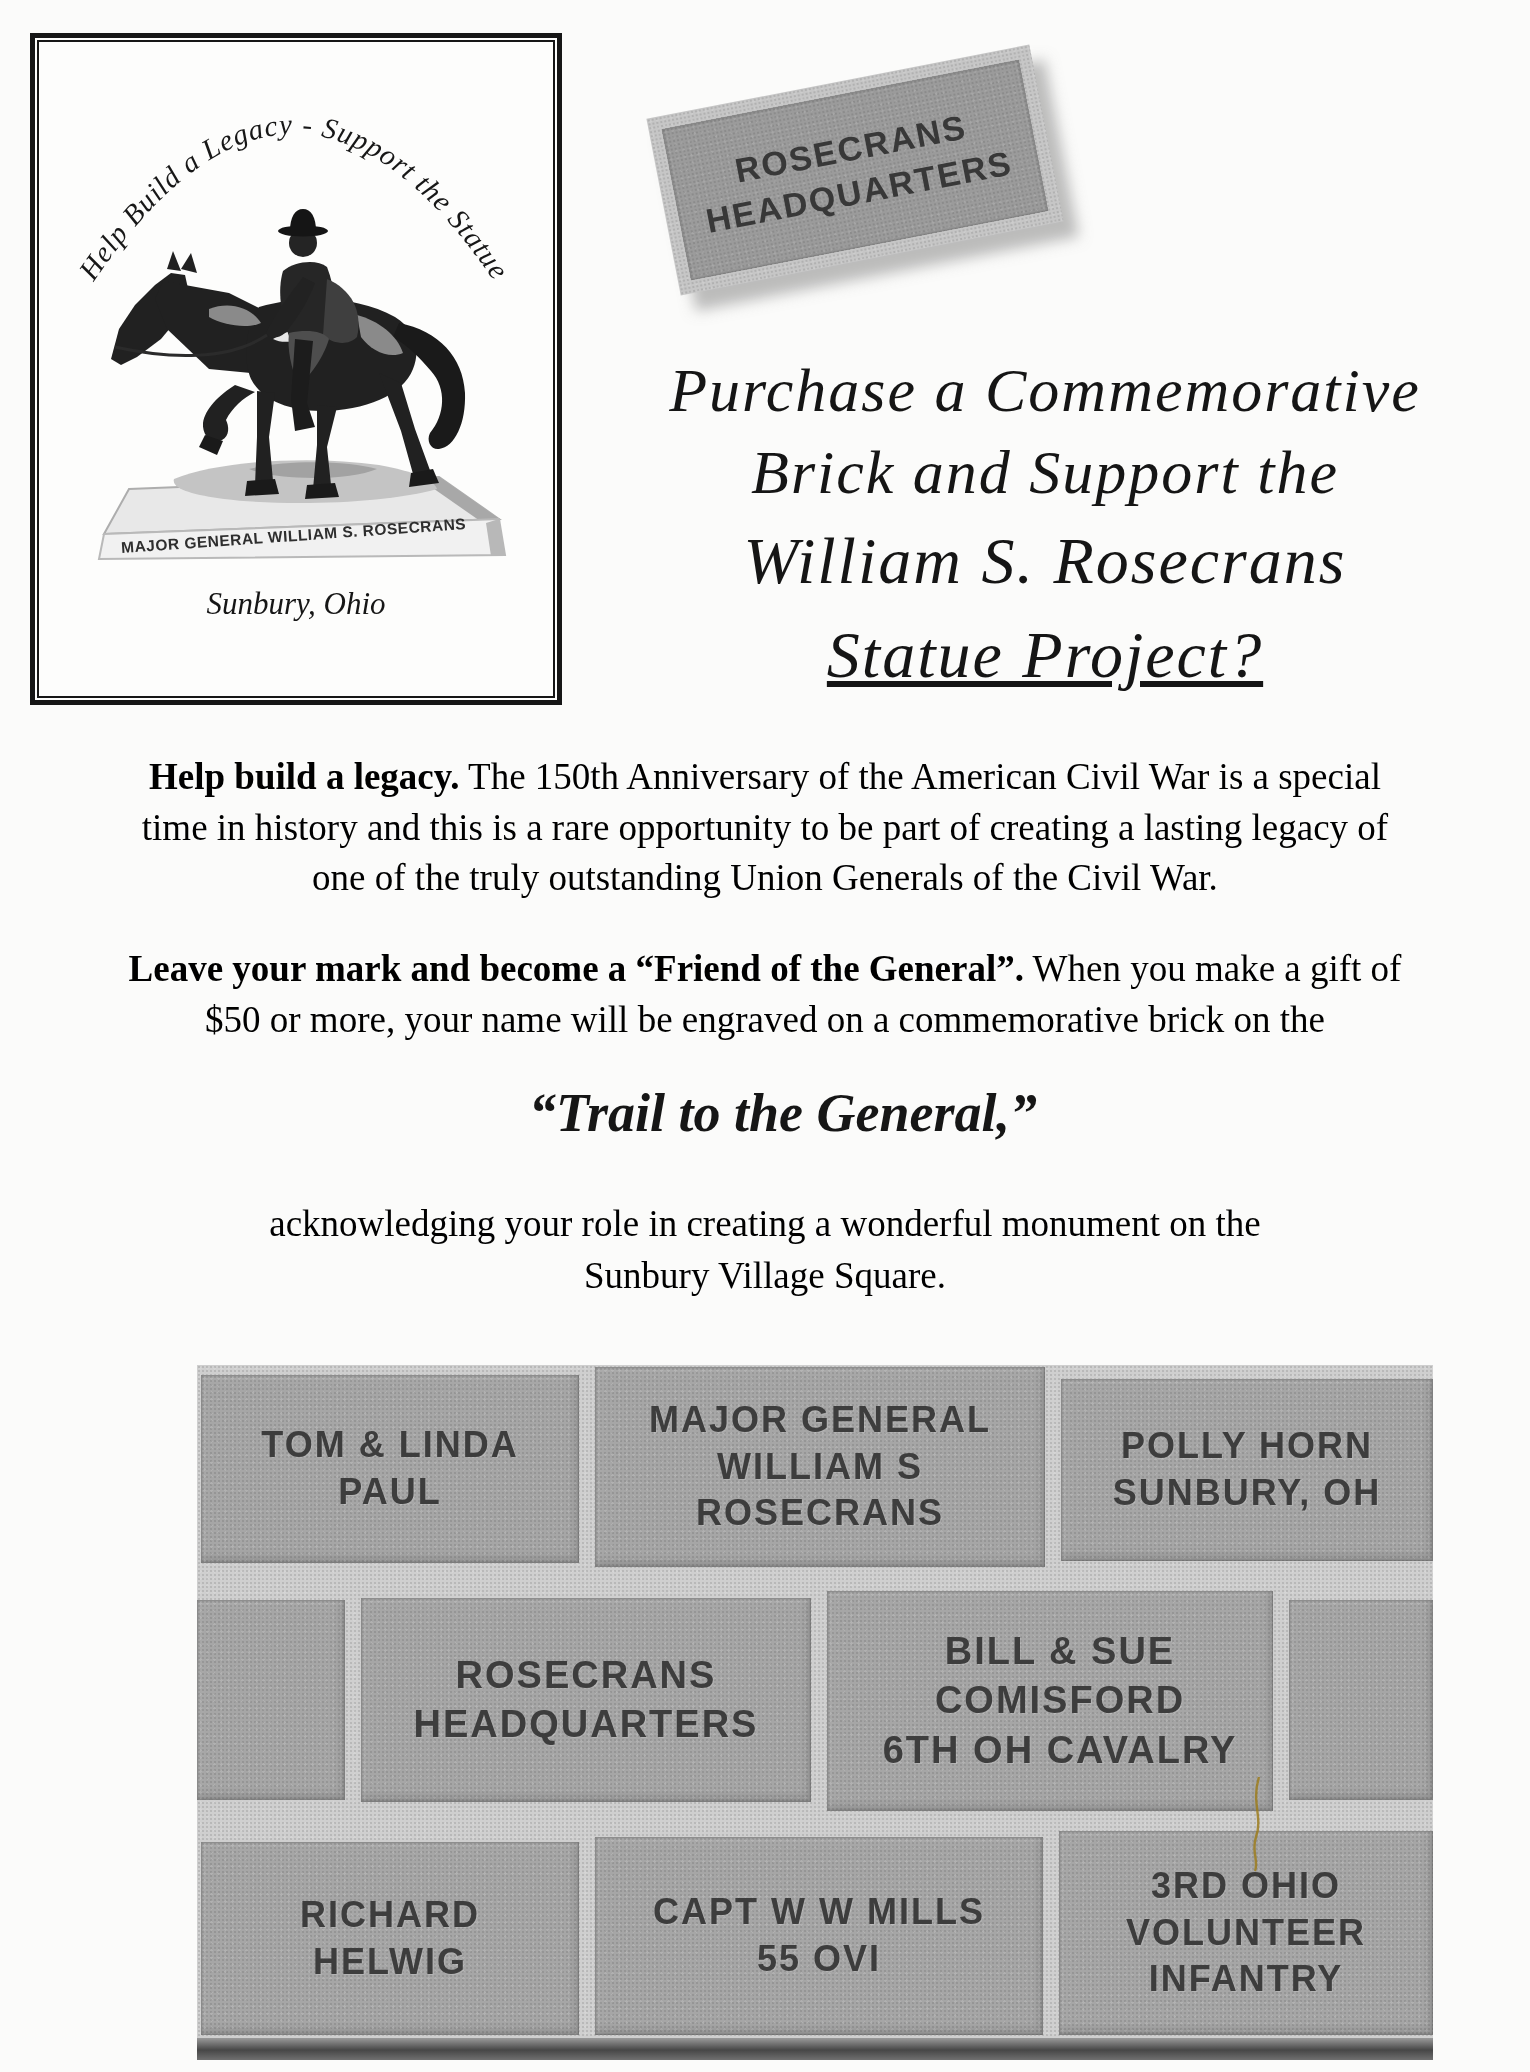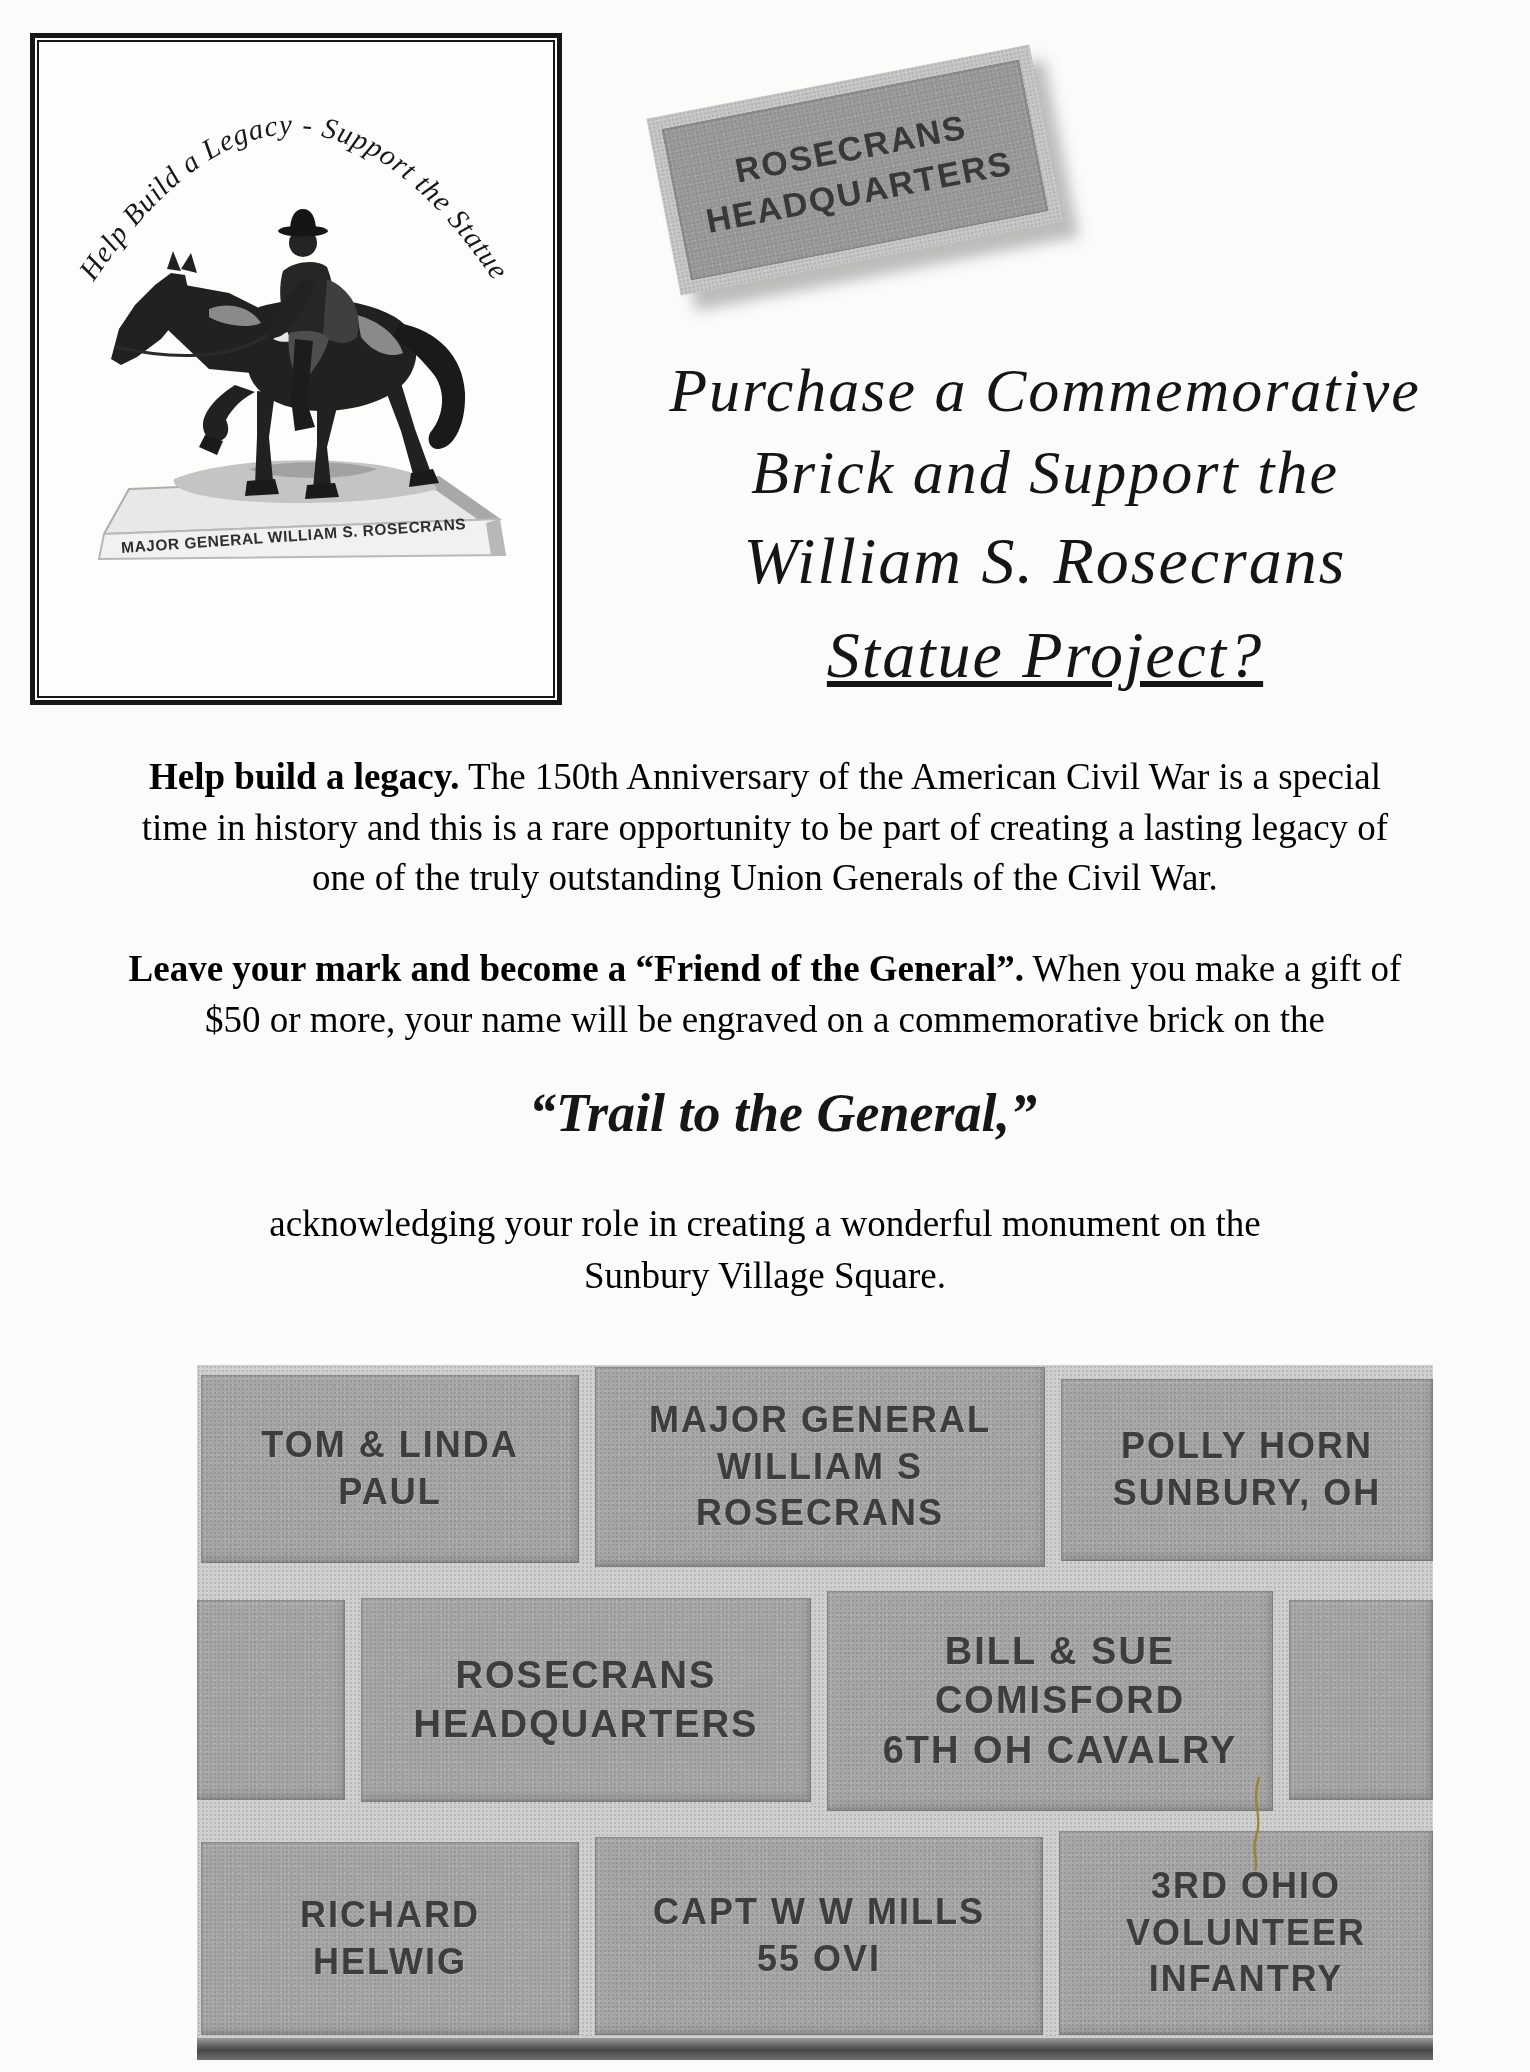--- a/index.html
+++ b/index.html
@@ -144,20 +144,21 @@
       <circle cx="244" cy="54" r="14" fill="#242424"></circle>
       <ellipse cx="244" cy="42" rx="25" ry="5.5" fill="#151515"></ellipse>
       <path d="M231,42 C231,28 236,20 244,20 C252,20 257,28 257,42 Z" fill="#151515"></path>
       <path d="M56,158 C110,170 170,172 208,146" stroke="#2b2b2b" stroke-width="3" fill="none"></path>
 
       <text class="ped-text" x="235" y="352" text-anchor="middle" transform="rotate(-4 235 352)">MAJOR GENERAL WILLIAM S. ROSECRANS</text>
     </g>
   </svg>
 
   <div class="logo-caption">
+    <div class="caption-1">Sunbury, Ohio</div>
   </div>
 </div>
 
 <div class="top-brick speckle">
   <div class="top-brick-face speckle">
     <div class="top-brick-label">ROSECRANS
 HEADQUARTERS</div>
   </div>
 </div>
 

